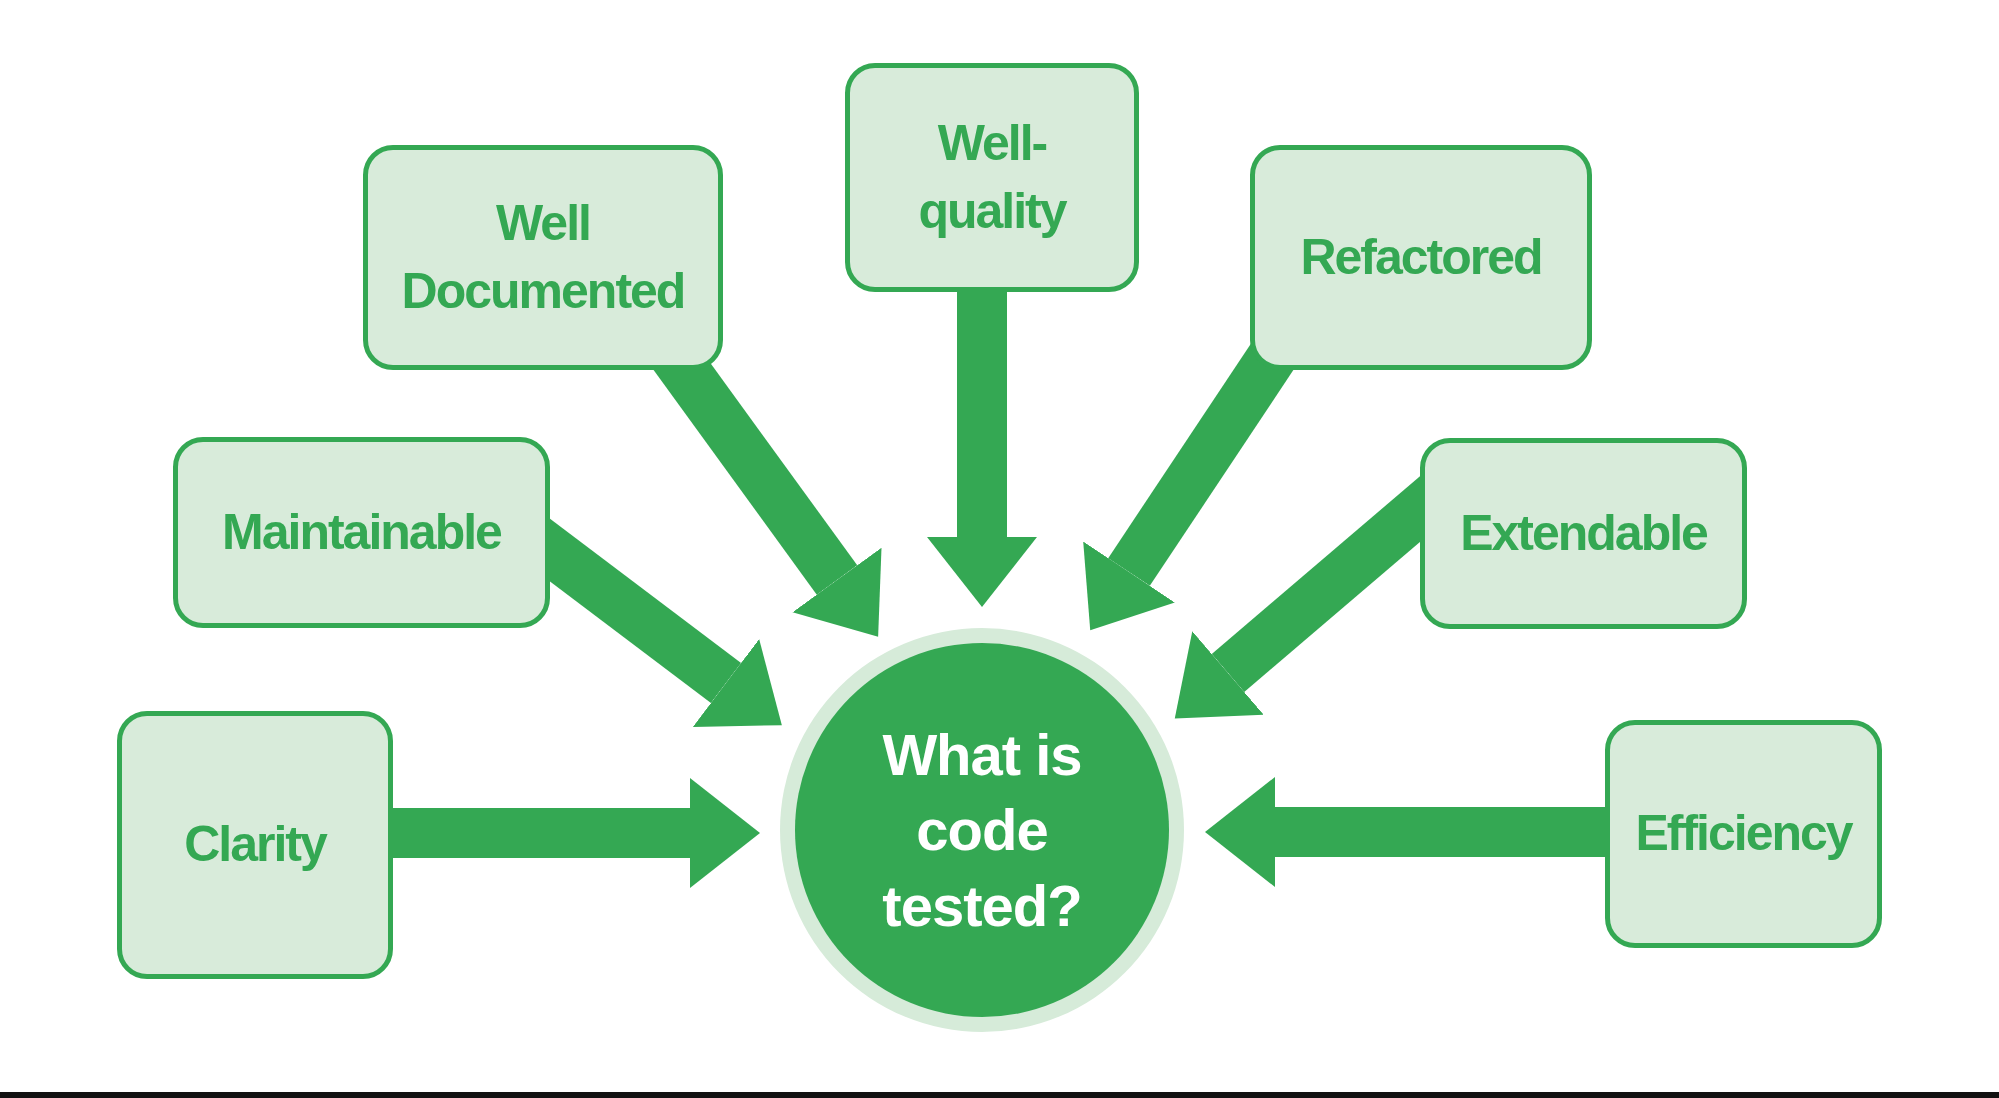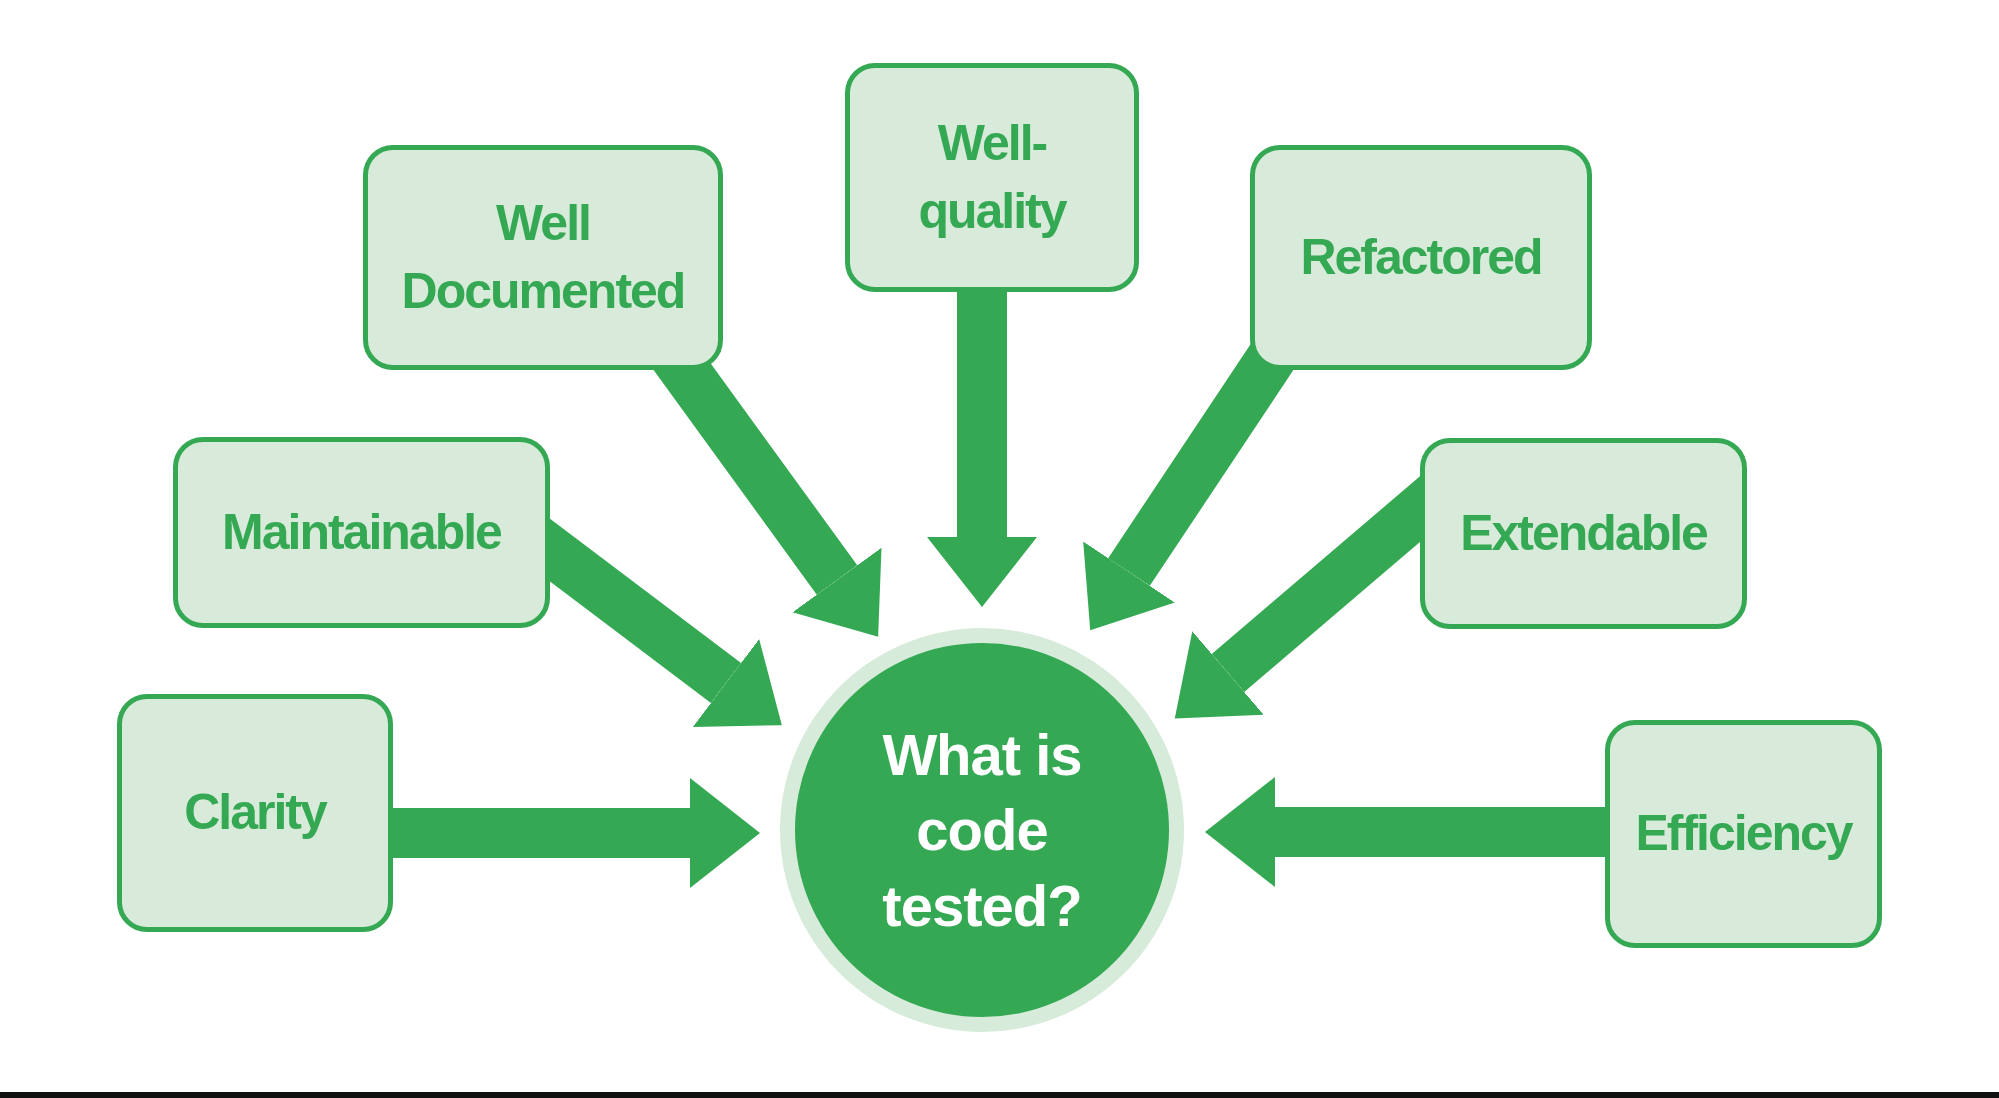--- a/index.html
+++ b/index.html
@@ -37,21 +37,21 @@
     font-size:50px;
     letter-spacing:-2px;
     line-height:1.35;
     text-align:center;
   }
   .node-well-documented{left:363px;top:145px;width:360px;height:225px;}
   .node-well-tested   {left:845px;top:63px;width:294px;height:229px;}
   .node-refactored    {left:1250px;top:145px;width:342px;height:225px;}
   .node-maintainable  {left:173px;top:437px;width:377px;height:191px;}
   .node-extendable    {left:1420px;top:438px;width:327px;height:191px;}
-  .node-clarity       {left:117px;top:694px;width:276px;height:238px;}
+  .node-clarity       {left:117px;top:711px;width:276px;height:268px;}
   .node-efficiency    {left:1605px;top:720px;width:277px;height:228px;}
   .center{
     position:absolute;z-index:2;
     left:780px;top:628px;width:404px;height:404px;
     background:var(--halo);
     border-radius:50%;
     display:flex;align-items:center;justify-content:center;
   }
   .center-inner{
     width:374px;height:374px;

